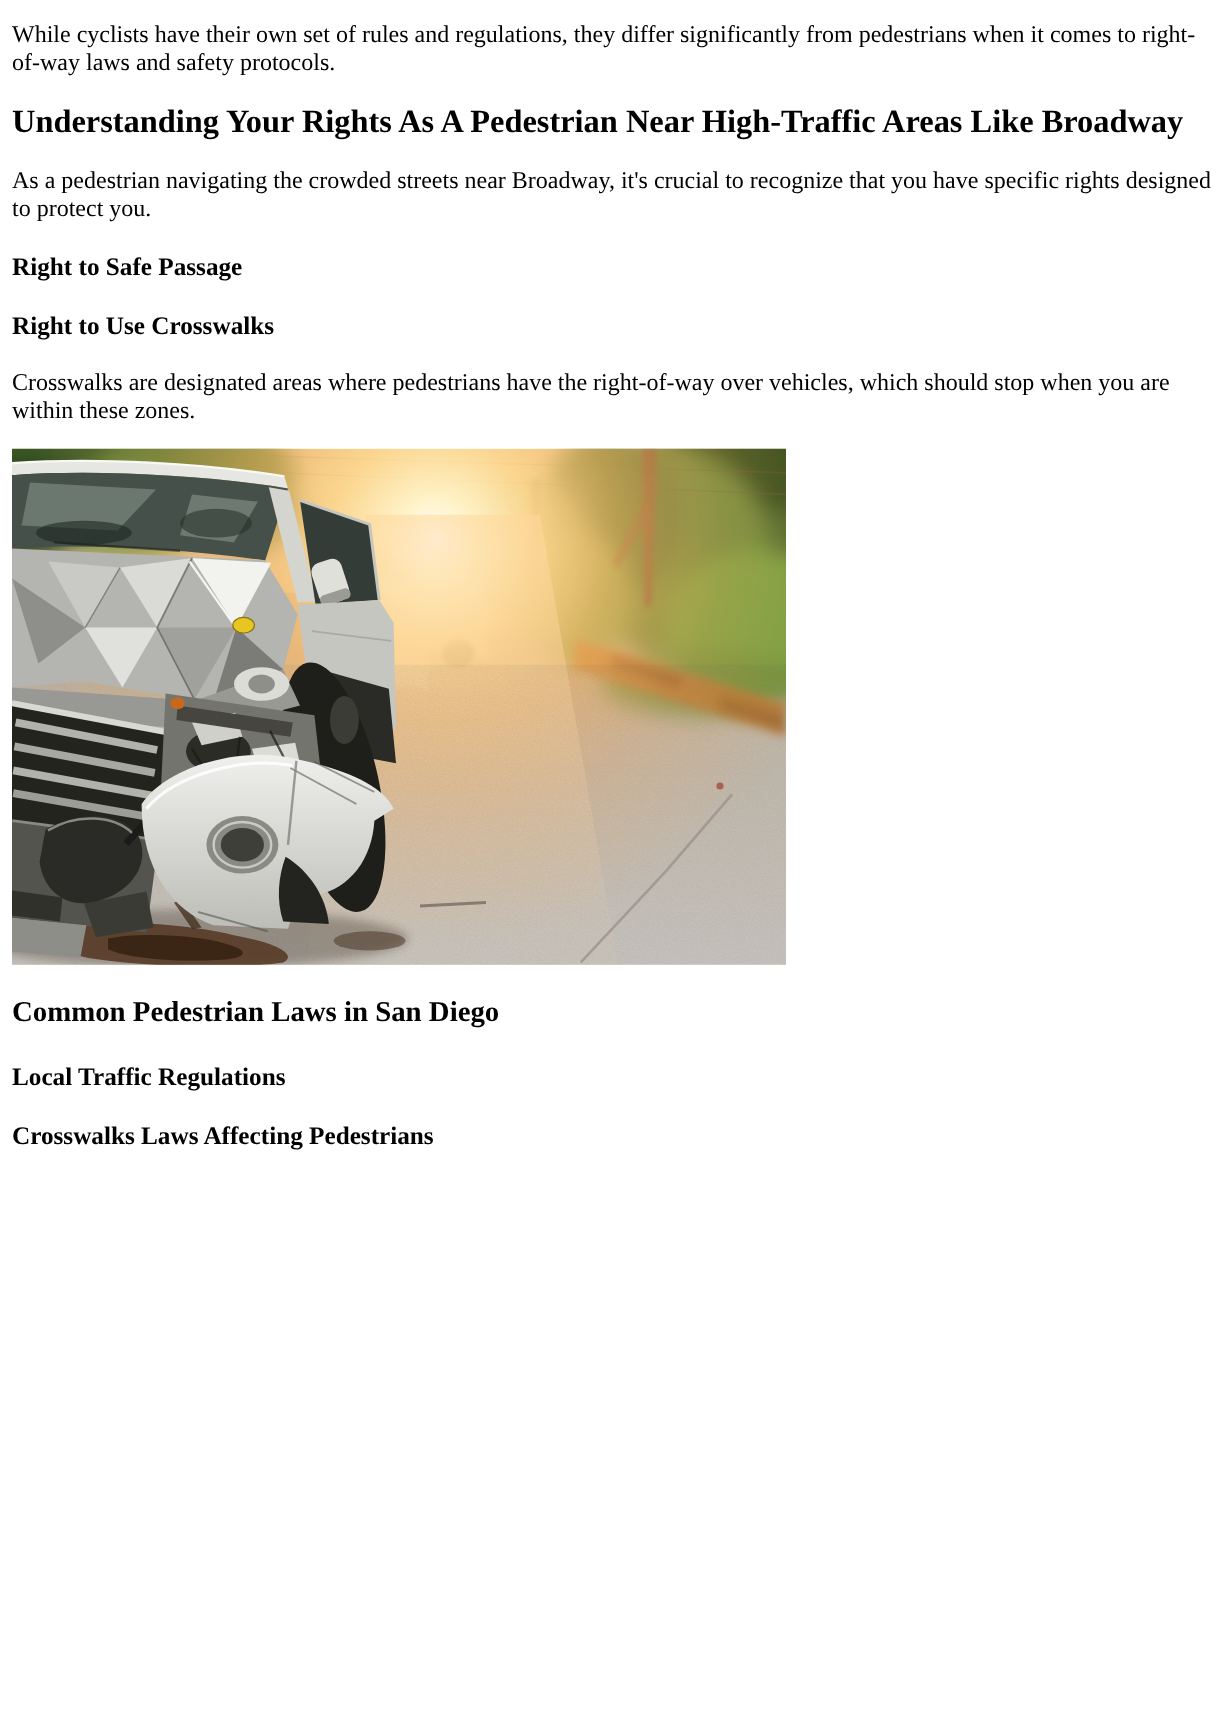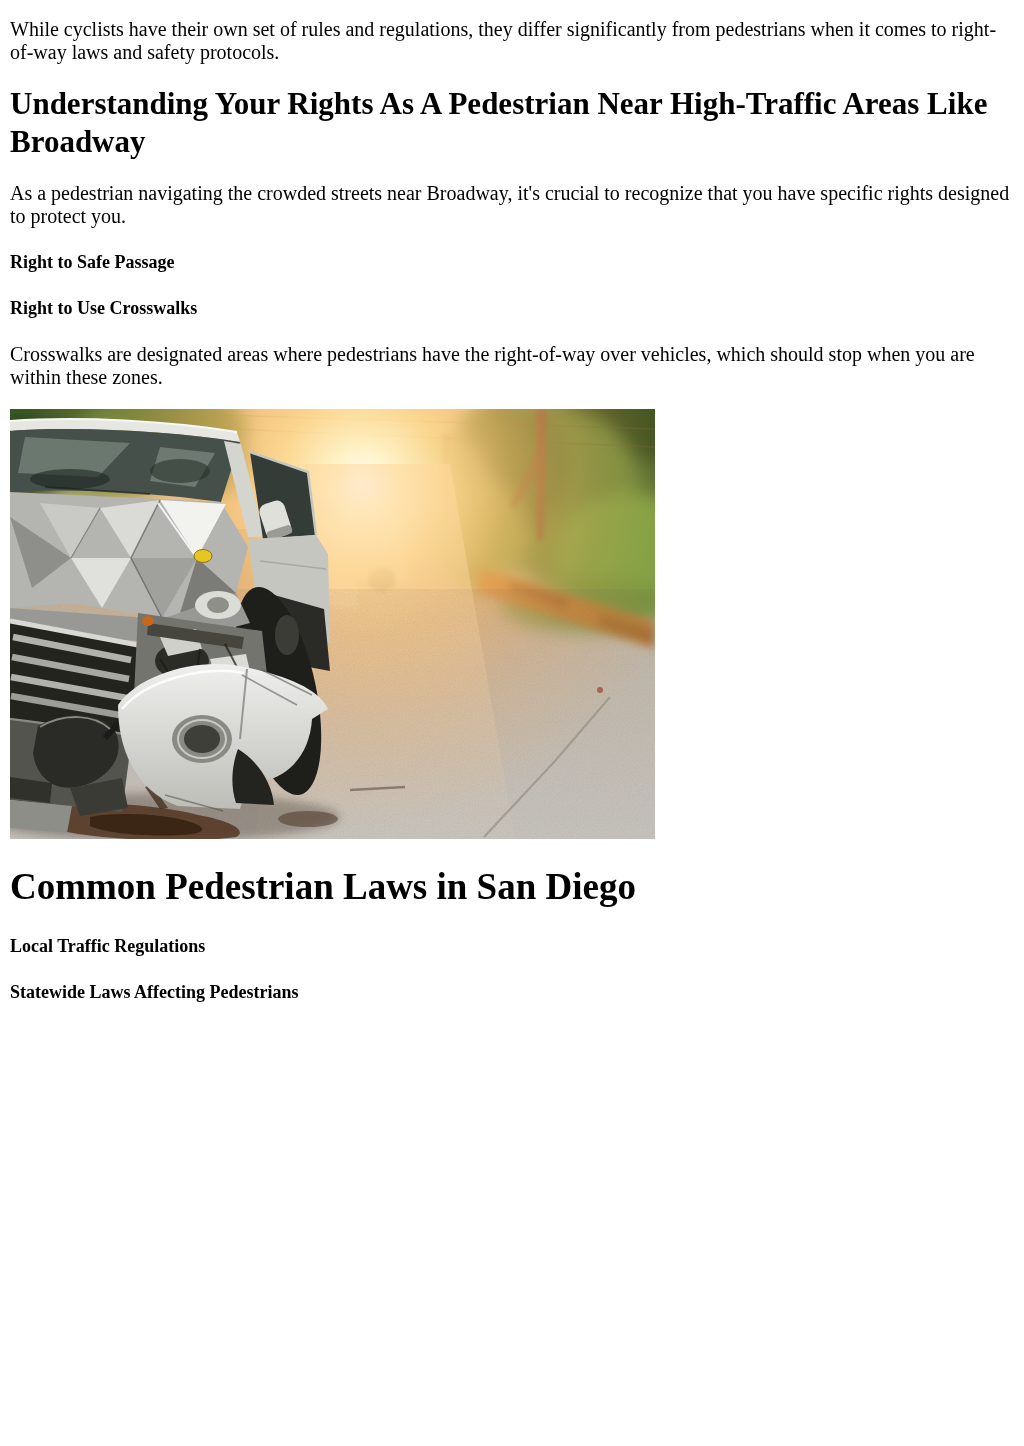--- a/index.html
+++ b/index.html
@@ -11,23 +11,23 @@
     box-sizing: border-box;
     overflow: hidden;
     color: #000000;
     font-family: "Liberation Serif", "DejaVu Serif", serif;
     font-size: 20px;
     line-height: 1.15;
   }
   main { display: block; }
   main > :first-child { margin-top: 12px; }
   p  { margin: 20px 0; max-width: 1004px; }
-  h1 { font-size: 31px; line-height: 1.21; font-weight: bold; margin: 21px 0 22px; max-width: 1000px; }
-  h2 { font-size: 37px; line-height: 1.21; font-weight: bold; margin: 26px 0; }
-  h3 { font-size: 18px; line-height: 1.2;  font-weight: bold; margin: 24px 0; }
+  h1 { font-size: 27px; line-height: 1.21; font-weight: bold; margin: 21px 0 22px; max-width: 1000px; }
+  h2 { font-size: 24px; line-height: 1.21; font-weight: bold; margin: 26px 0; }
+  h3 { font-size: 21px; line-height: 1.2;  font-weight: bold; margin: 24px 0; }
   figure { margin: 20px 0; }
   figure svg { display: block; }
 </style>
 </head>
 <body>
 
 <main>
 
   <p>While cyclists have their own set of rules and regulations, they differ significantly from pedestrians when it comes to right-of-way laws and safety protocols.</p>
 
@@ -233,15 +233,15 @@
 
         <path d="M228,340 C248,352 262,374 264,396 L226,394 C220,376 222,356 228,340 Z" fill="#232320"></path>
       </g>
     </svg>
   </figure>
 
   <h2>Common Pedestrian Laws in San Diego</h2>
 
   <h3>Local Traffic Regulations</h3>
 
-  <h3>Statewide Laws Affecting Pedestrians</h3>
+  <h3>Crosswalks Laws Affecting Pedestrians</h3>
 
 </main>
 
 </body></html>

